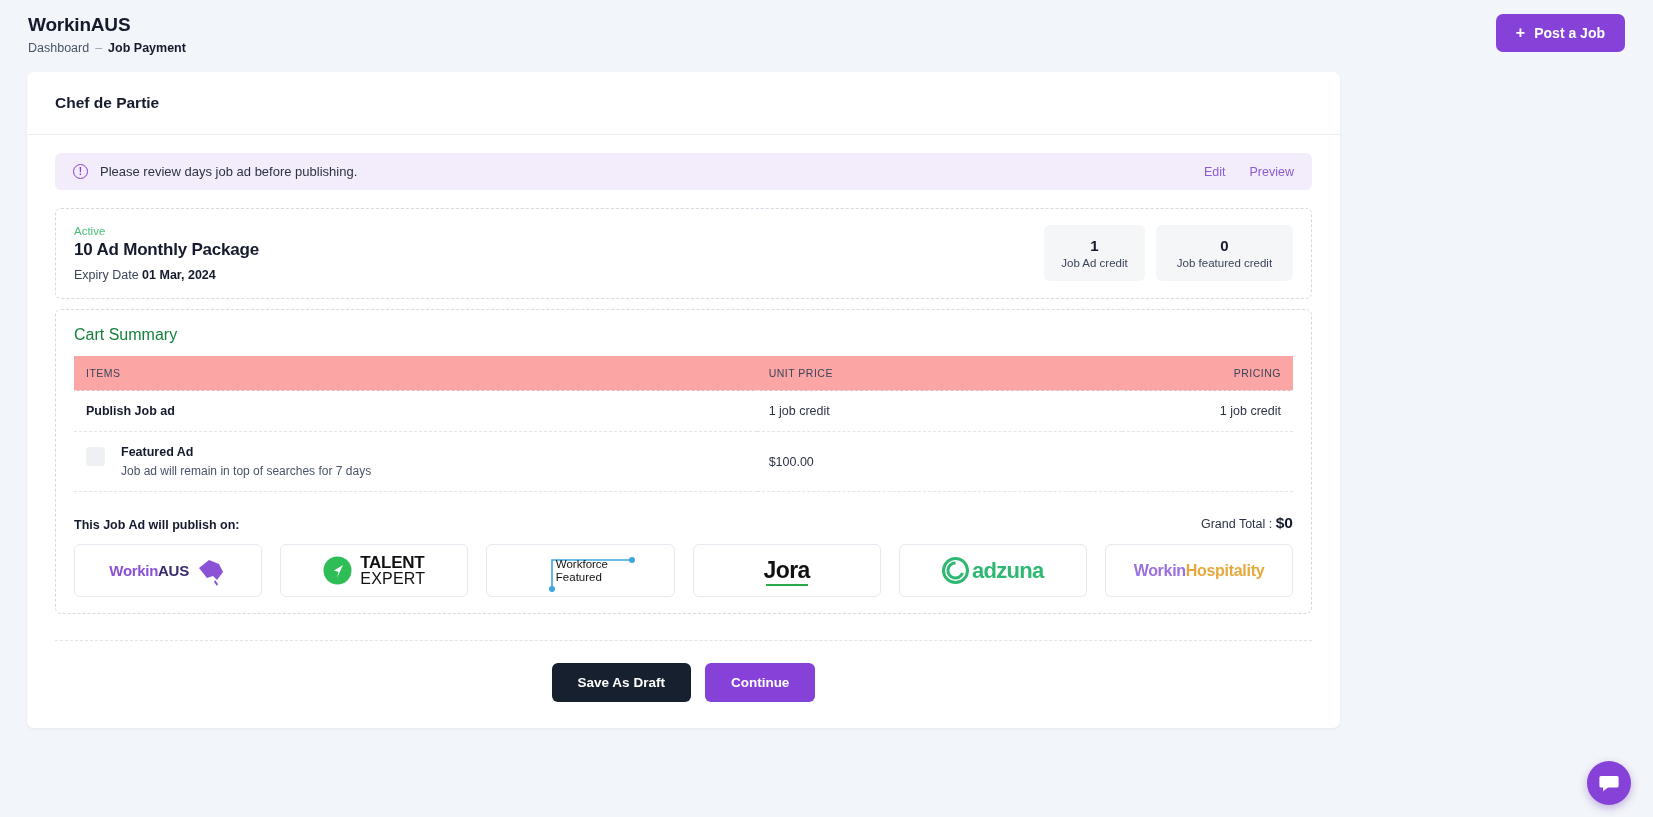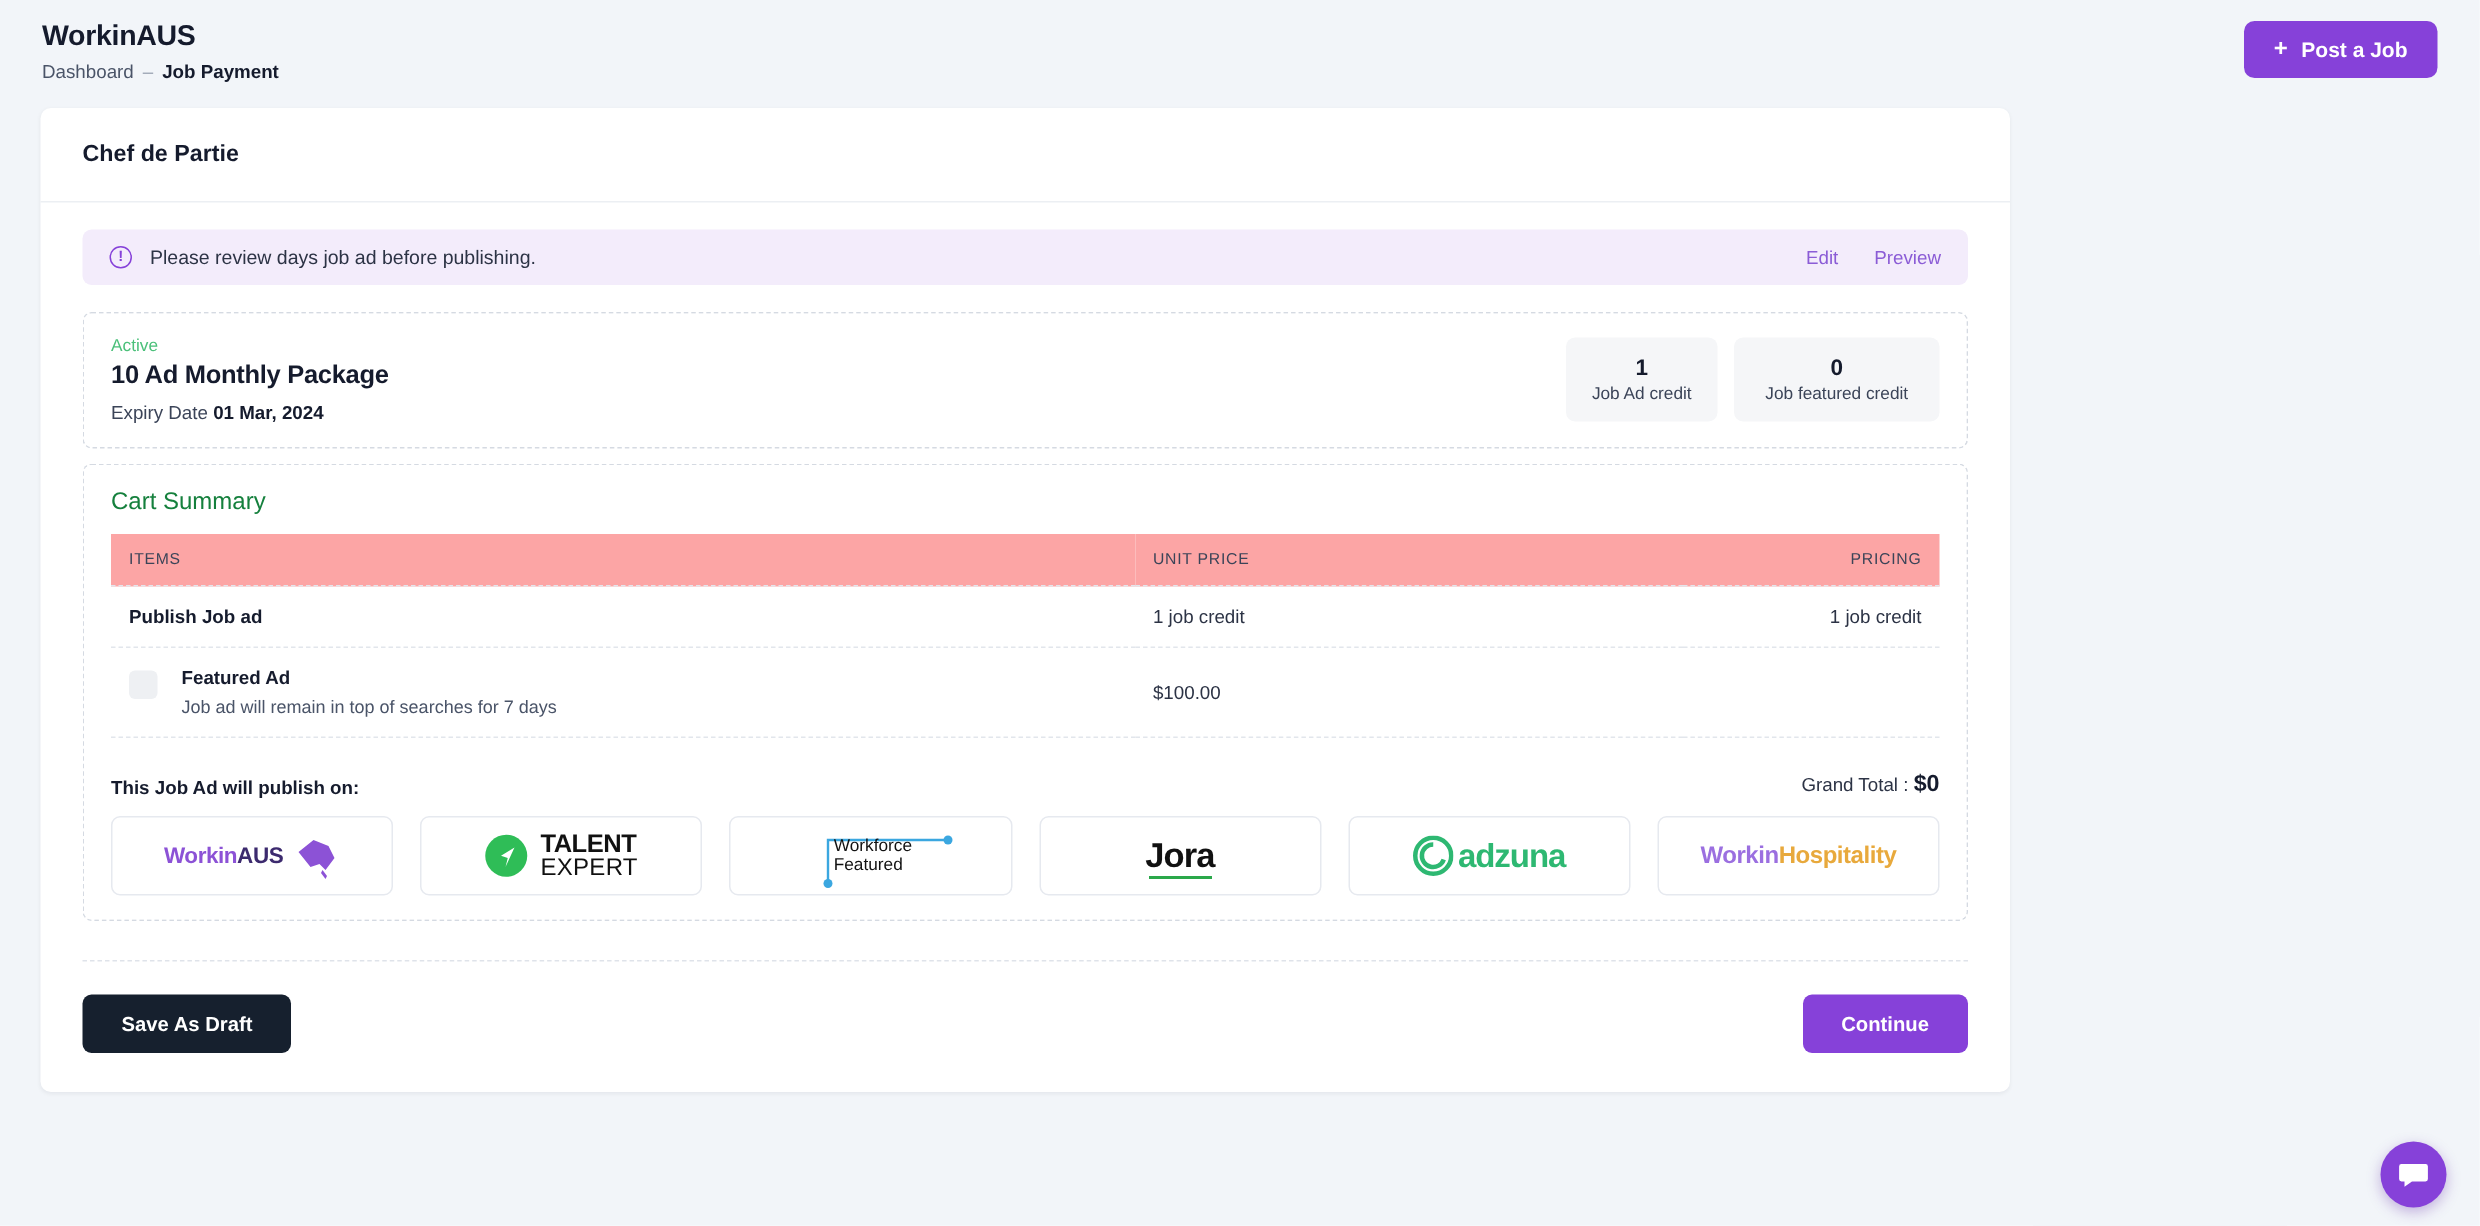--- a/index.html
+++ b/index.html
@@ -210,21 +210,21 @@
 
   .lg-hosp { font-size: 16px; font-weight: bold; letter-spacing: -.3px; text-align: right; }
   .lg-hosp .p { color: #9b6fe0; }
   .lg-hosp .o { color: #e8a93c; }
 
   
   .footer {
     margin-top: 26px;
     border-top: 1px dashed #dfe3ea;
     padding-top: 22px;
-    display: flex; justify-content: space-between; gap: 14px;
+    display: flex; justify-content: center; gap: 14px;
   }
   .btn {
     border: none; border-radius: 6px; height: 39px; padding: 0 26px;
     font-size: 13.5px; font-weight: bold; cursor: pointer;
     font-family: "Liberation Sans", sans-serif;
   }
   .btn-dark { background: #16202e; color: #fff; }
   .btn-primary { background: #8641d9; color: #fff; }
 
   

